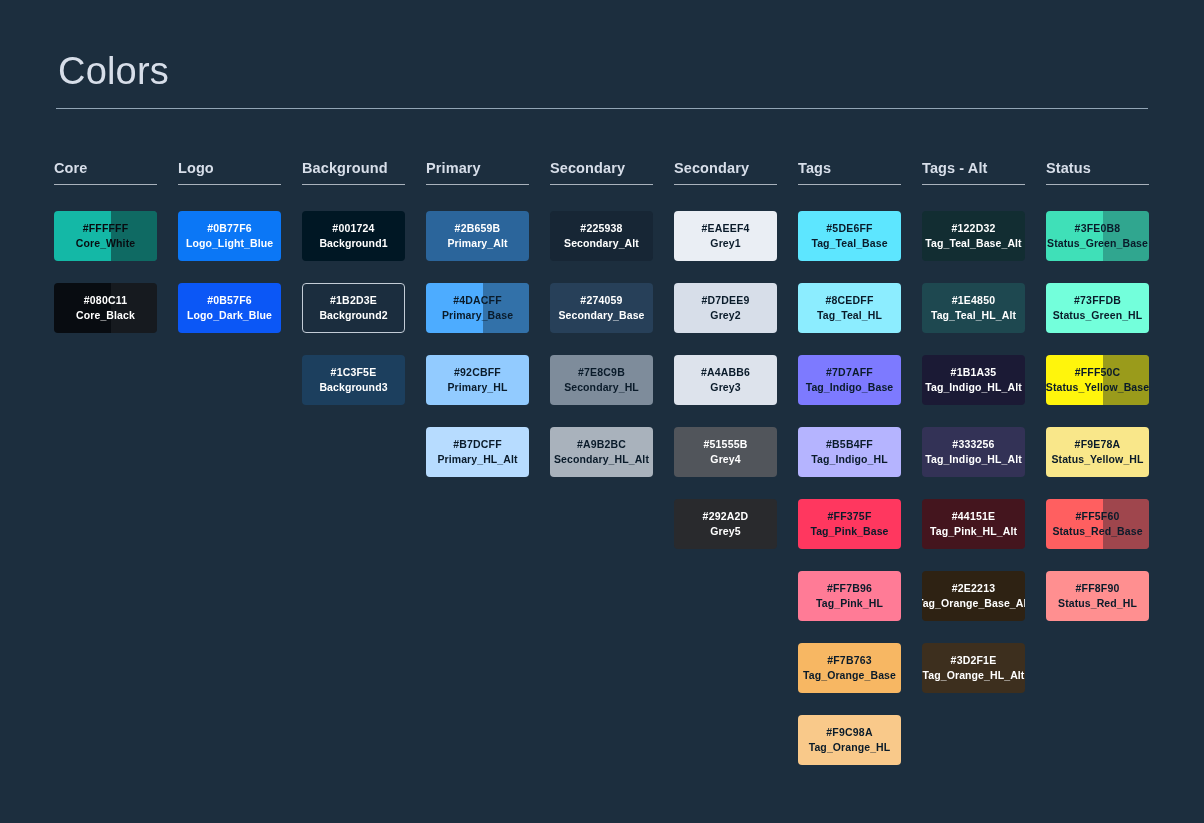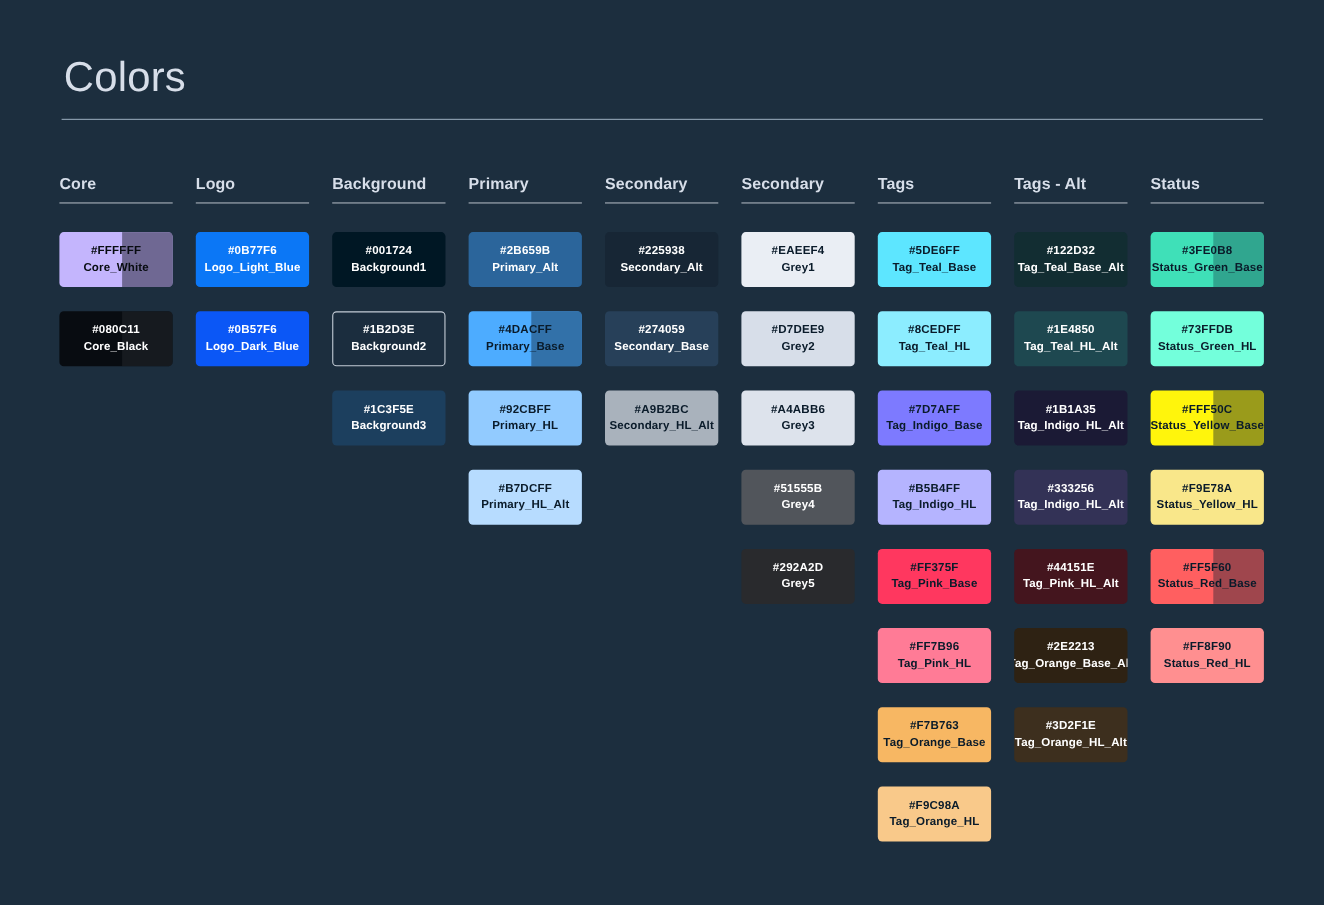--- a/index.html
+++ b/index.html
@@ -138,21 +138,21 @@
   <div class="title-block">
     <h1 class="page-title" style="color: rgb(215, 222, 233);">Colors</h1>
     <div class="title-rule" style="background: rgb(146, 165, 181);"></div>
   </div>
 
   <div class="columns" id="columns">
       <div class="col">
         <div class="col-head">Core</div>
         <div class="col-rule"></div>
         <div class="swatches">
-          <div class="swatch" style="background: #c4b5fd; color: rgb(8, 12, 17);">
+          <div class="swatch" style="background: #14b8a6; color: rgb(8, 12, 17);">
             <div class="half" style="background: rgba(8, 12, 17, 0.45);"></div>
             <div class="label-wrap">
               <span class="hex">#FFFFFF</span>
               <span class="name">Core_White</span>
             </div>
           </div>
           <div class="swatch" style="background: rgb(8, 12, 17); color: rgb(255, 255, 255);">
             <div class="half" style="background: rgba(255, 255, 255, 0.06);"></div>
             <div class="label-wrap">
               <span class="hex">#080C11</span>
@@ -243,20 +243,26 @@
               <span class="hex">#225938</span>
               <span class="name">Secondary_Alt</span>
             </div>
           </div>
           <div class="swatch" style="background: rgb(39, 64, 89); color: rgb(255, 255, 255);">
             <div class="label-wrap">
               <span class="hex">#274059</span>
               <span class="name">Secondary_Base</span>
             </div>
           </div>
+          <div class="swatch" style="background: rgb(126, 140, 155); color: rgb(10, 27, 42);">
+            <div class="label-wrap">
+              <span class="hex">#7E8C9B</span>
+              <span class="name">Secondary_HL</span>
+            </div>
+          </div>
           <div class="swatch" style="background: rgb(169, 178, 188); color: rgb(10, 27, 42);">
             <div class="label-wrap">
               <span class="hex">#A9B2BC</span>
               <span class="name">Secondary_HL_Alt</span>
             </div>
           </div>
         </div>
       </div>
       <div class="col">
         <div class="col-head">Secondary</div>

